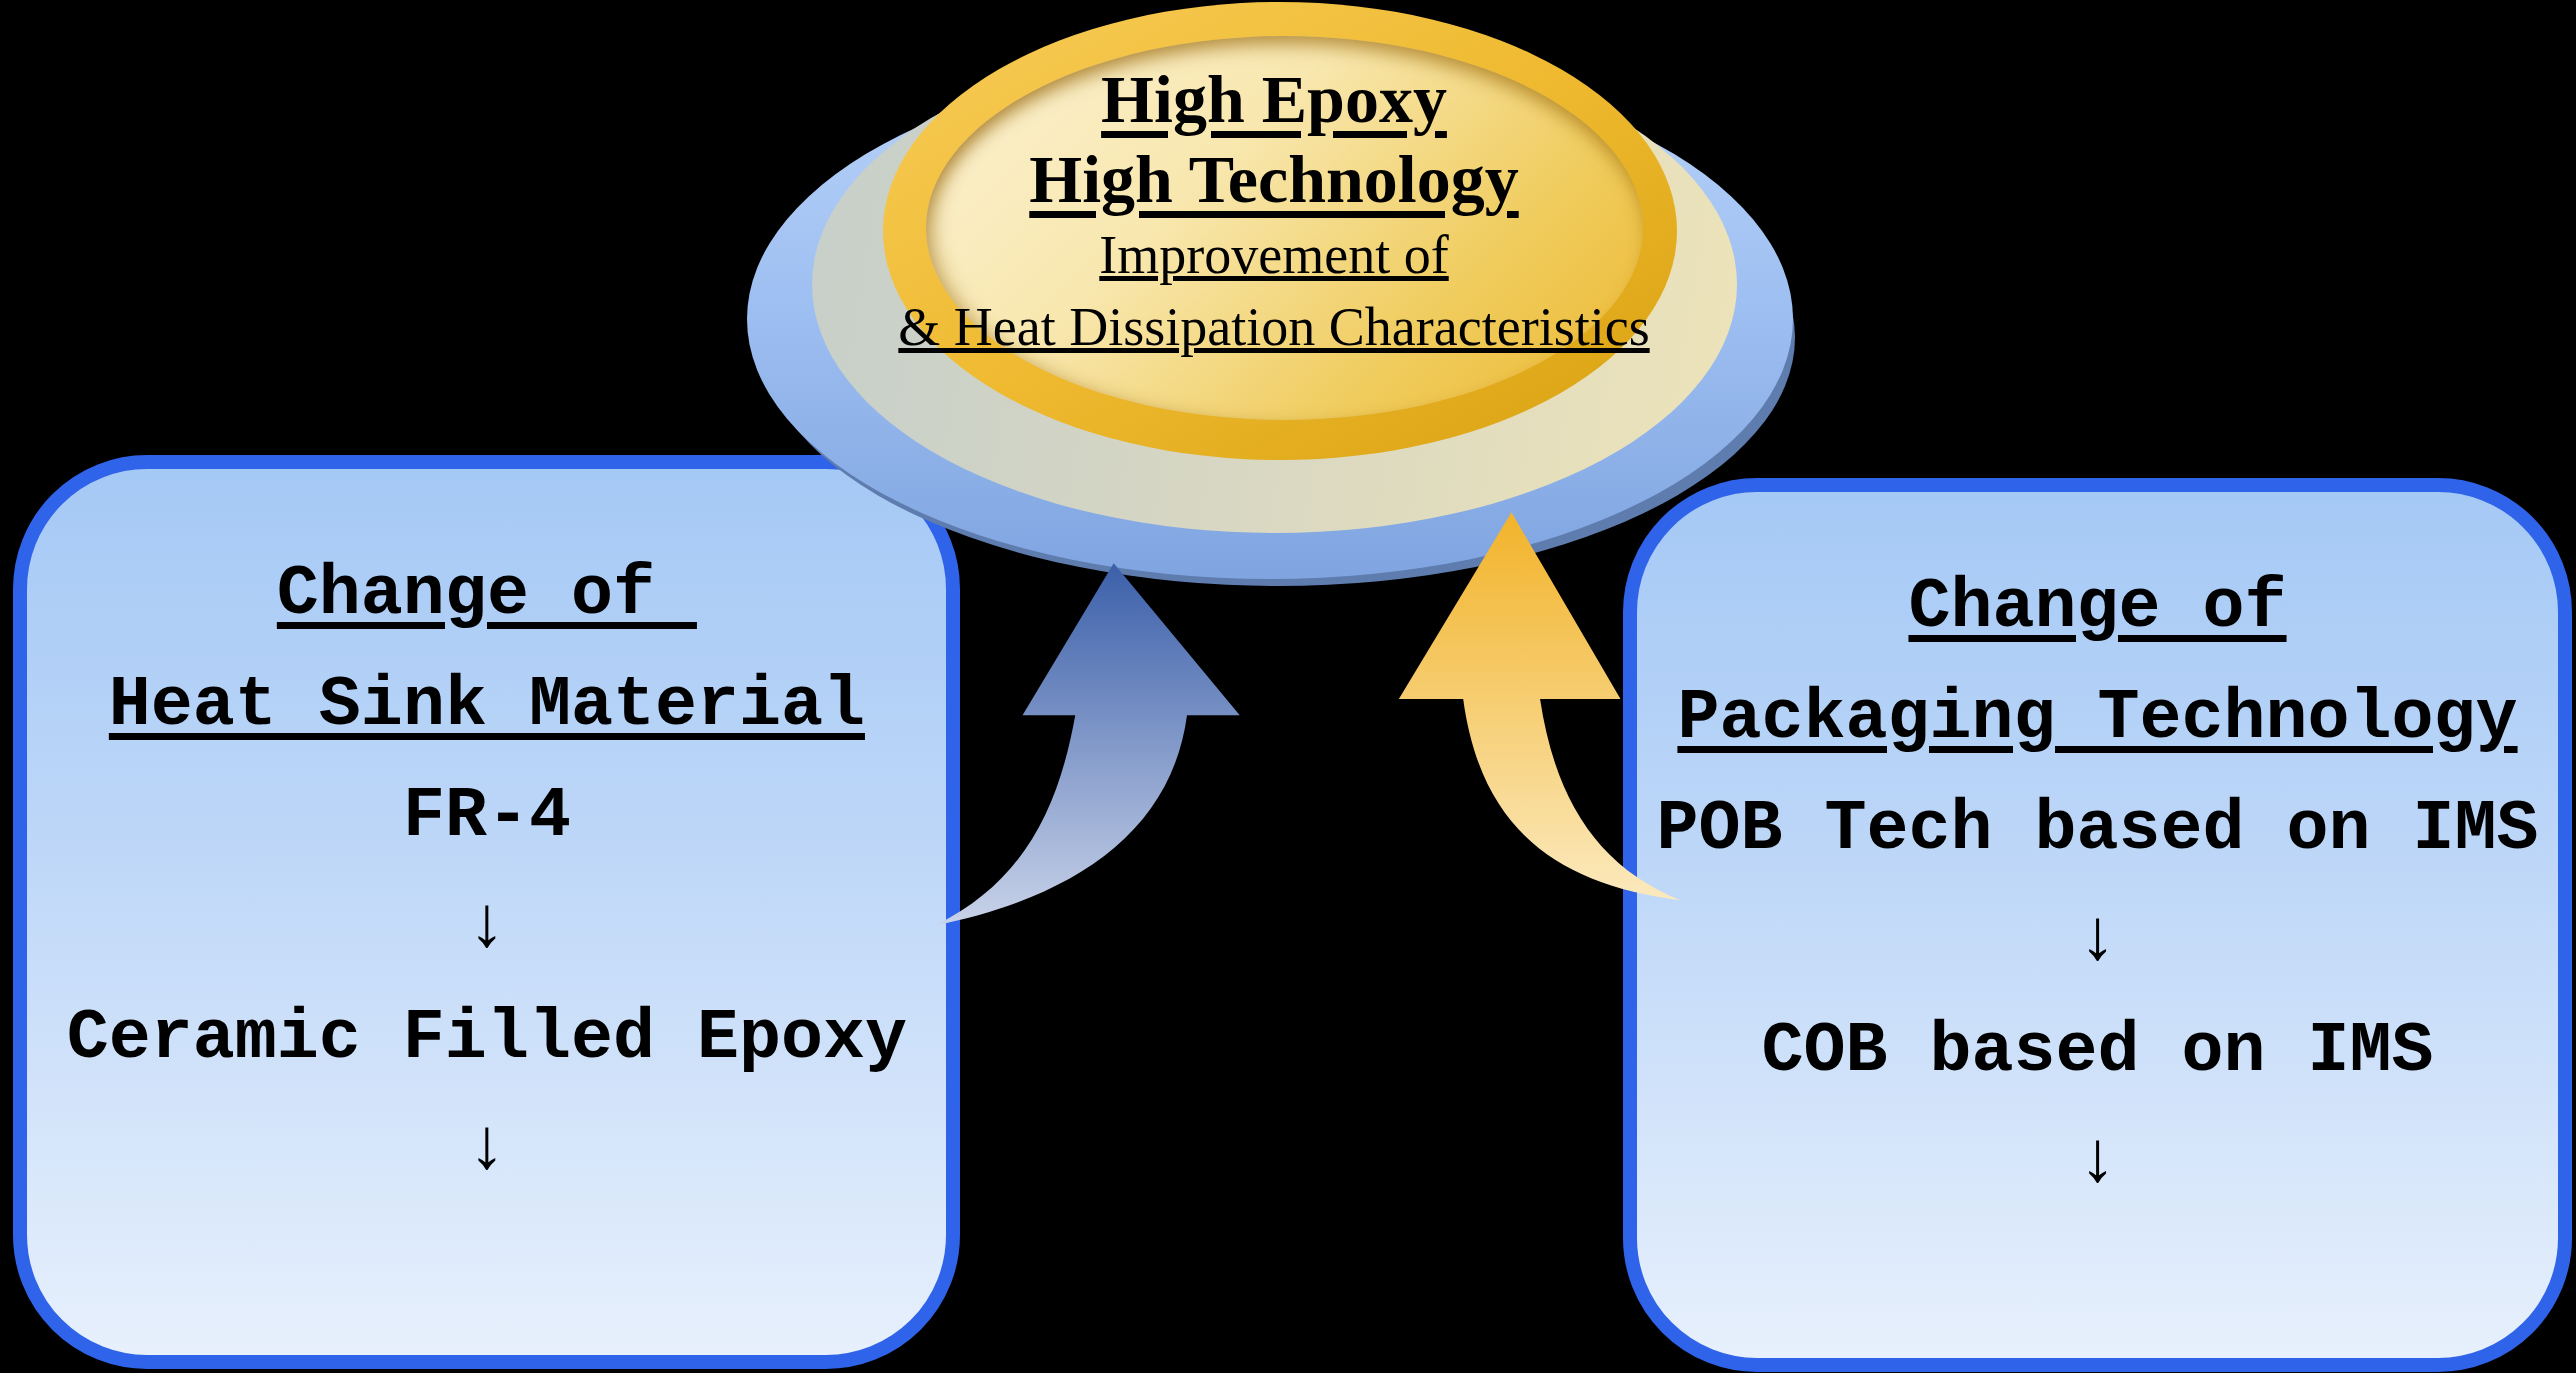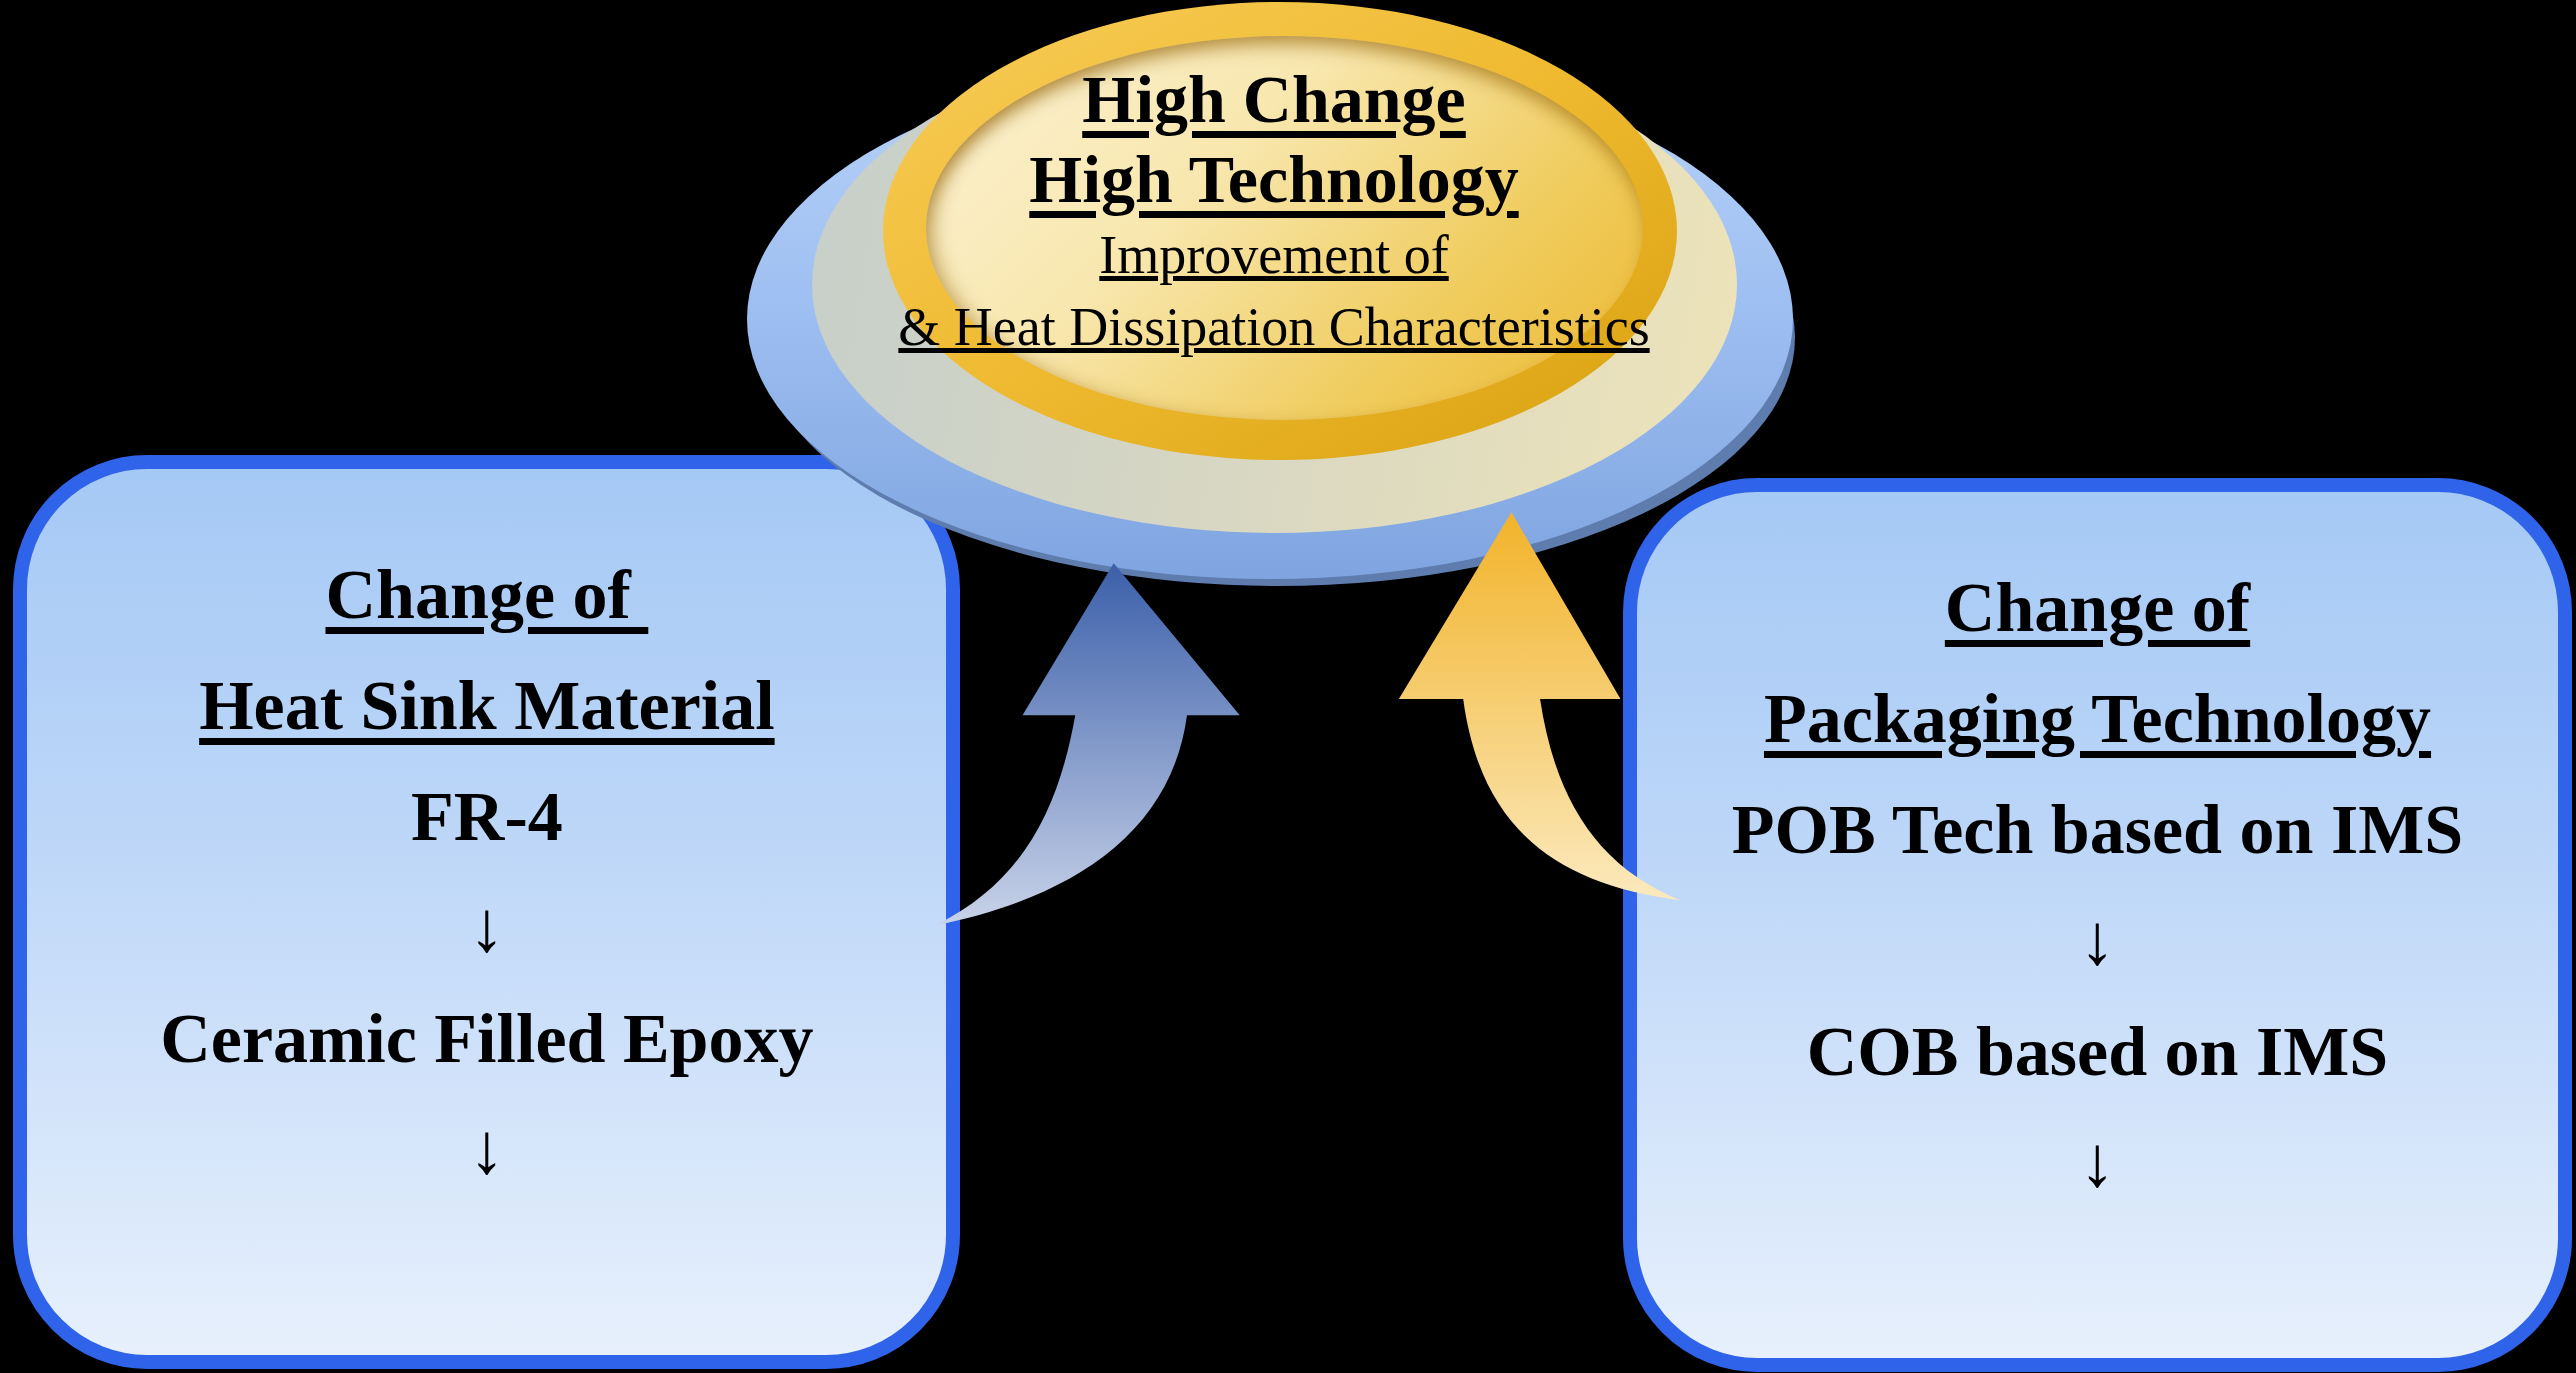--- a/index.html
+++ b/index.html
@@ -15,21 +15,21 @@
     border-radius:134px;
     background:linear-gradient(180deg,#a5c9f5 0%,#bcd6f8 40%,#e7f0fc 100%);
     box-sizing:border-box;
     text-align:center;
     z-index:10;
   }
   .panel-left{left:13.4px;top:455px;width:947px;height:914px;padding-top:70px;}
   .panel-right{left:1623px;top:478px;width:949px;height:894px;padding-top:60px;}
   .pline{
     height:111px;line-height:111px;
-    font-size:70px;font-weight:bold;white-space:nowrap;
+    font-size:70px;font-weight:bold;white-space:nowrap;font-family:Liberation Mono, monospace;
   }
   .pline.glyph{font-weight:normal;font-size:72px;}
   .uline{
     text-decoration:underline;
     text-decoration-thickness:7.2px;
     text-underline-offset:9px;
   }
 
   
   .ell{position:absolute;border-radius:50%;}
@@ -58,21 +58,21 @@
 </head>
 <body>
 
 <div class="ell ell-shadow"></div>
 <div class="ell ell-blue"></div>
 <div class="ell ell-sage"></div>
 <div class="ell ell-ring"></div>
 <div class="ell ell-inner"></div>
 
 <div class="badge-text">
-  <div class="btitle"><span class="uline">High Change</span></div>
+  <div class="btitle"><span class="uline">High Epoxy</span></div>
   <div class="btitle"><span class="uline">High Technology</span></div>
   <div class="bsub">Improvement of</div>
   <div class="bsub">&amp; Heat Dissipation Characteristics</div>
 </div>
 
 <div class="panel panel-left">
   <div class="pline"><span class="uline">Change of&nbsp;</span></div>
   <div class="pline"><span class="uline">Heat Sink Material</span></div>
   <div class="pline">FR-4</div>
   <div class="pline glyph">↓</div>

